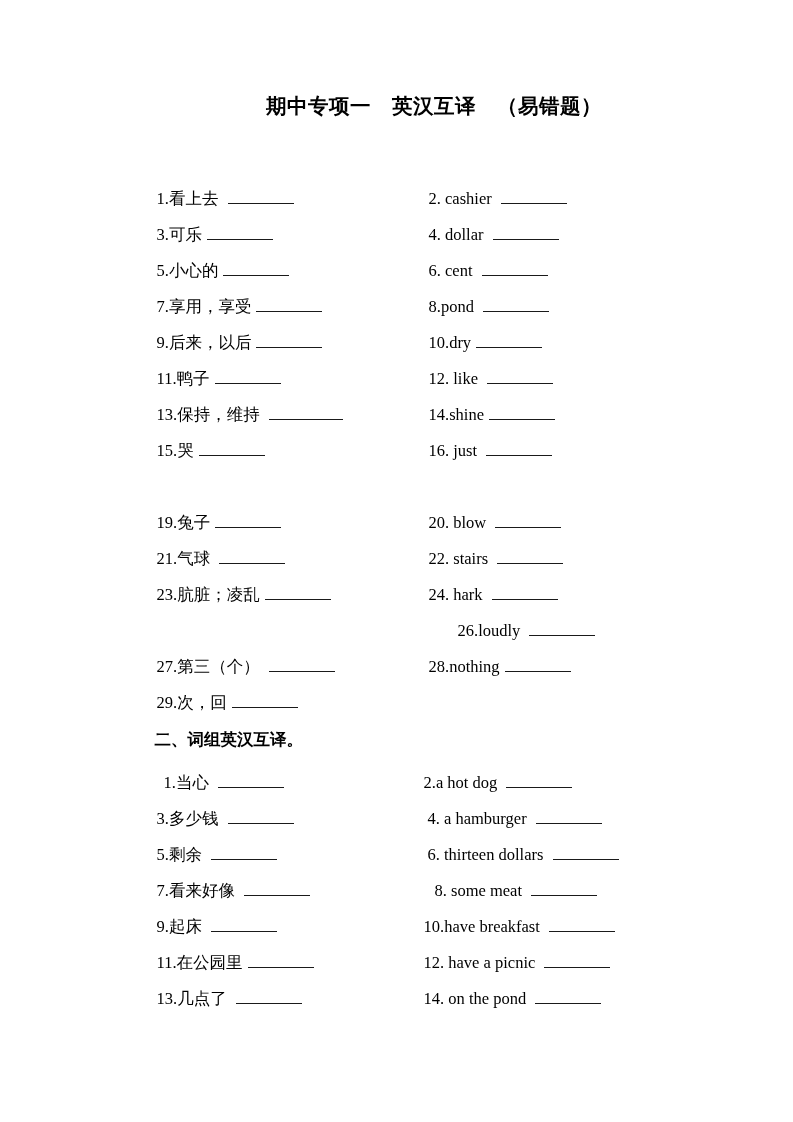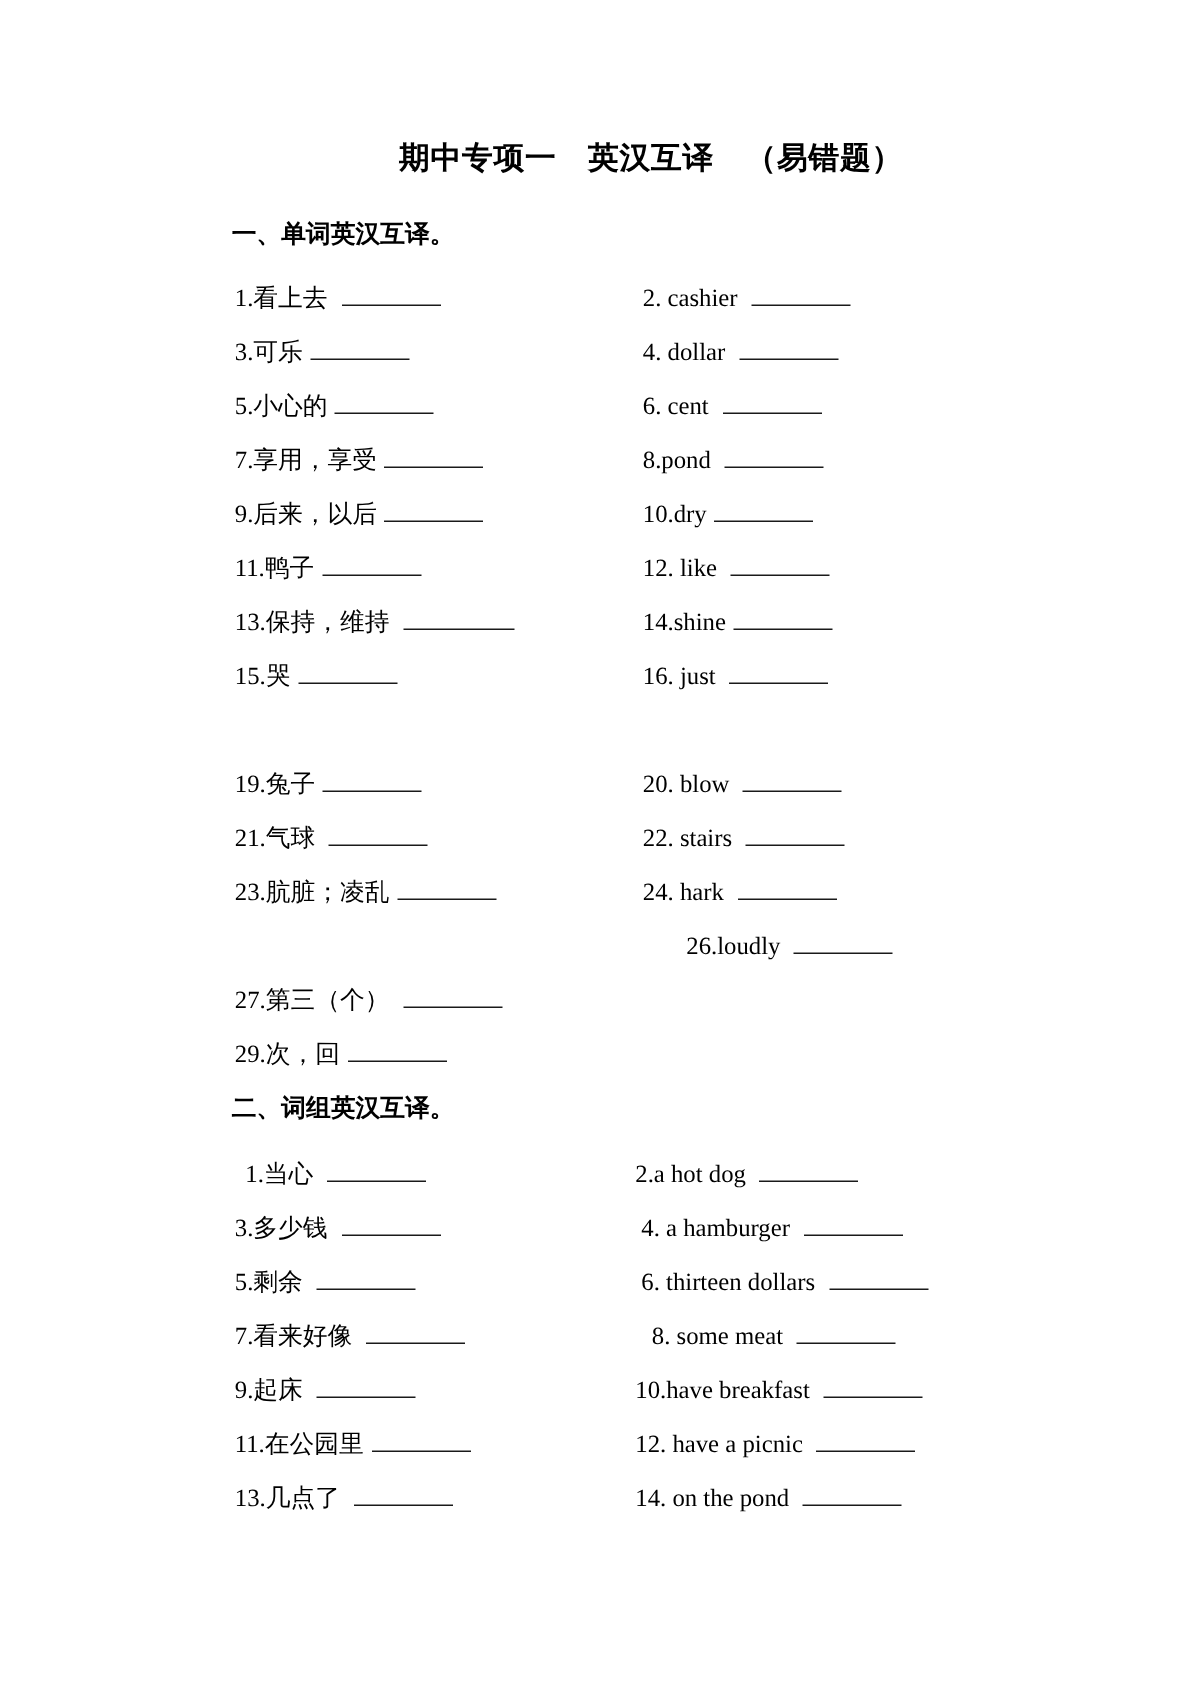--- a/index.html
+++ b/index.html
@@ -90,21 +90,20 @@
   .b-gap2 { margin-left: 22px; }
   .b-tight { margin-left: 1px; }
 </style>
 </head>
 <body>
 
 <div id="page">
 
   <div class="doc-title">期中专项一　英汉互译　（易错题）</div>
 
-  <div id="sec1-heading" class="section-heading">一、单词英汉互译。</div>
 
   <div class="row" style="top:186px;">
     <div class="item col-left">
       <span class="label">1.</span>
         <span class="label">看上去 </span>
         <span class="blank b-md b-gap"></span>
     </div>
     <div class="item col-right">
       <span class="label">2. </span>
         <span class="label">cashier </span>
@@ -250,20 +249,25 @@
         <span class="blank b-md"></span>
     </div>
   </div>
 
   <div class="row" style="top:654px;">
     <div class="item col-left">
       <span class="label">27.</span>
         <span class="label">第三（个） </span>
         <span class="blank b-md b-gap"></span>
     </div>
+    <div class="item col-right">
+      <span class="label">28.</span>
+        <span class="label">nothing</span>
+        <span class="blank b-md b-tight"></span>
+    </div>
   </div>
 
   <div class="row" style="top:690px;">
     <div class="item col-left">
       <span class="label">29.</span>
         <span class="label">次，回</span>
         <span class="blank b-md b-tight"></span>
     </div>
   </div>
 

